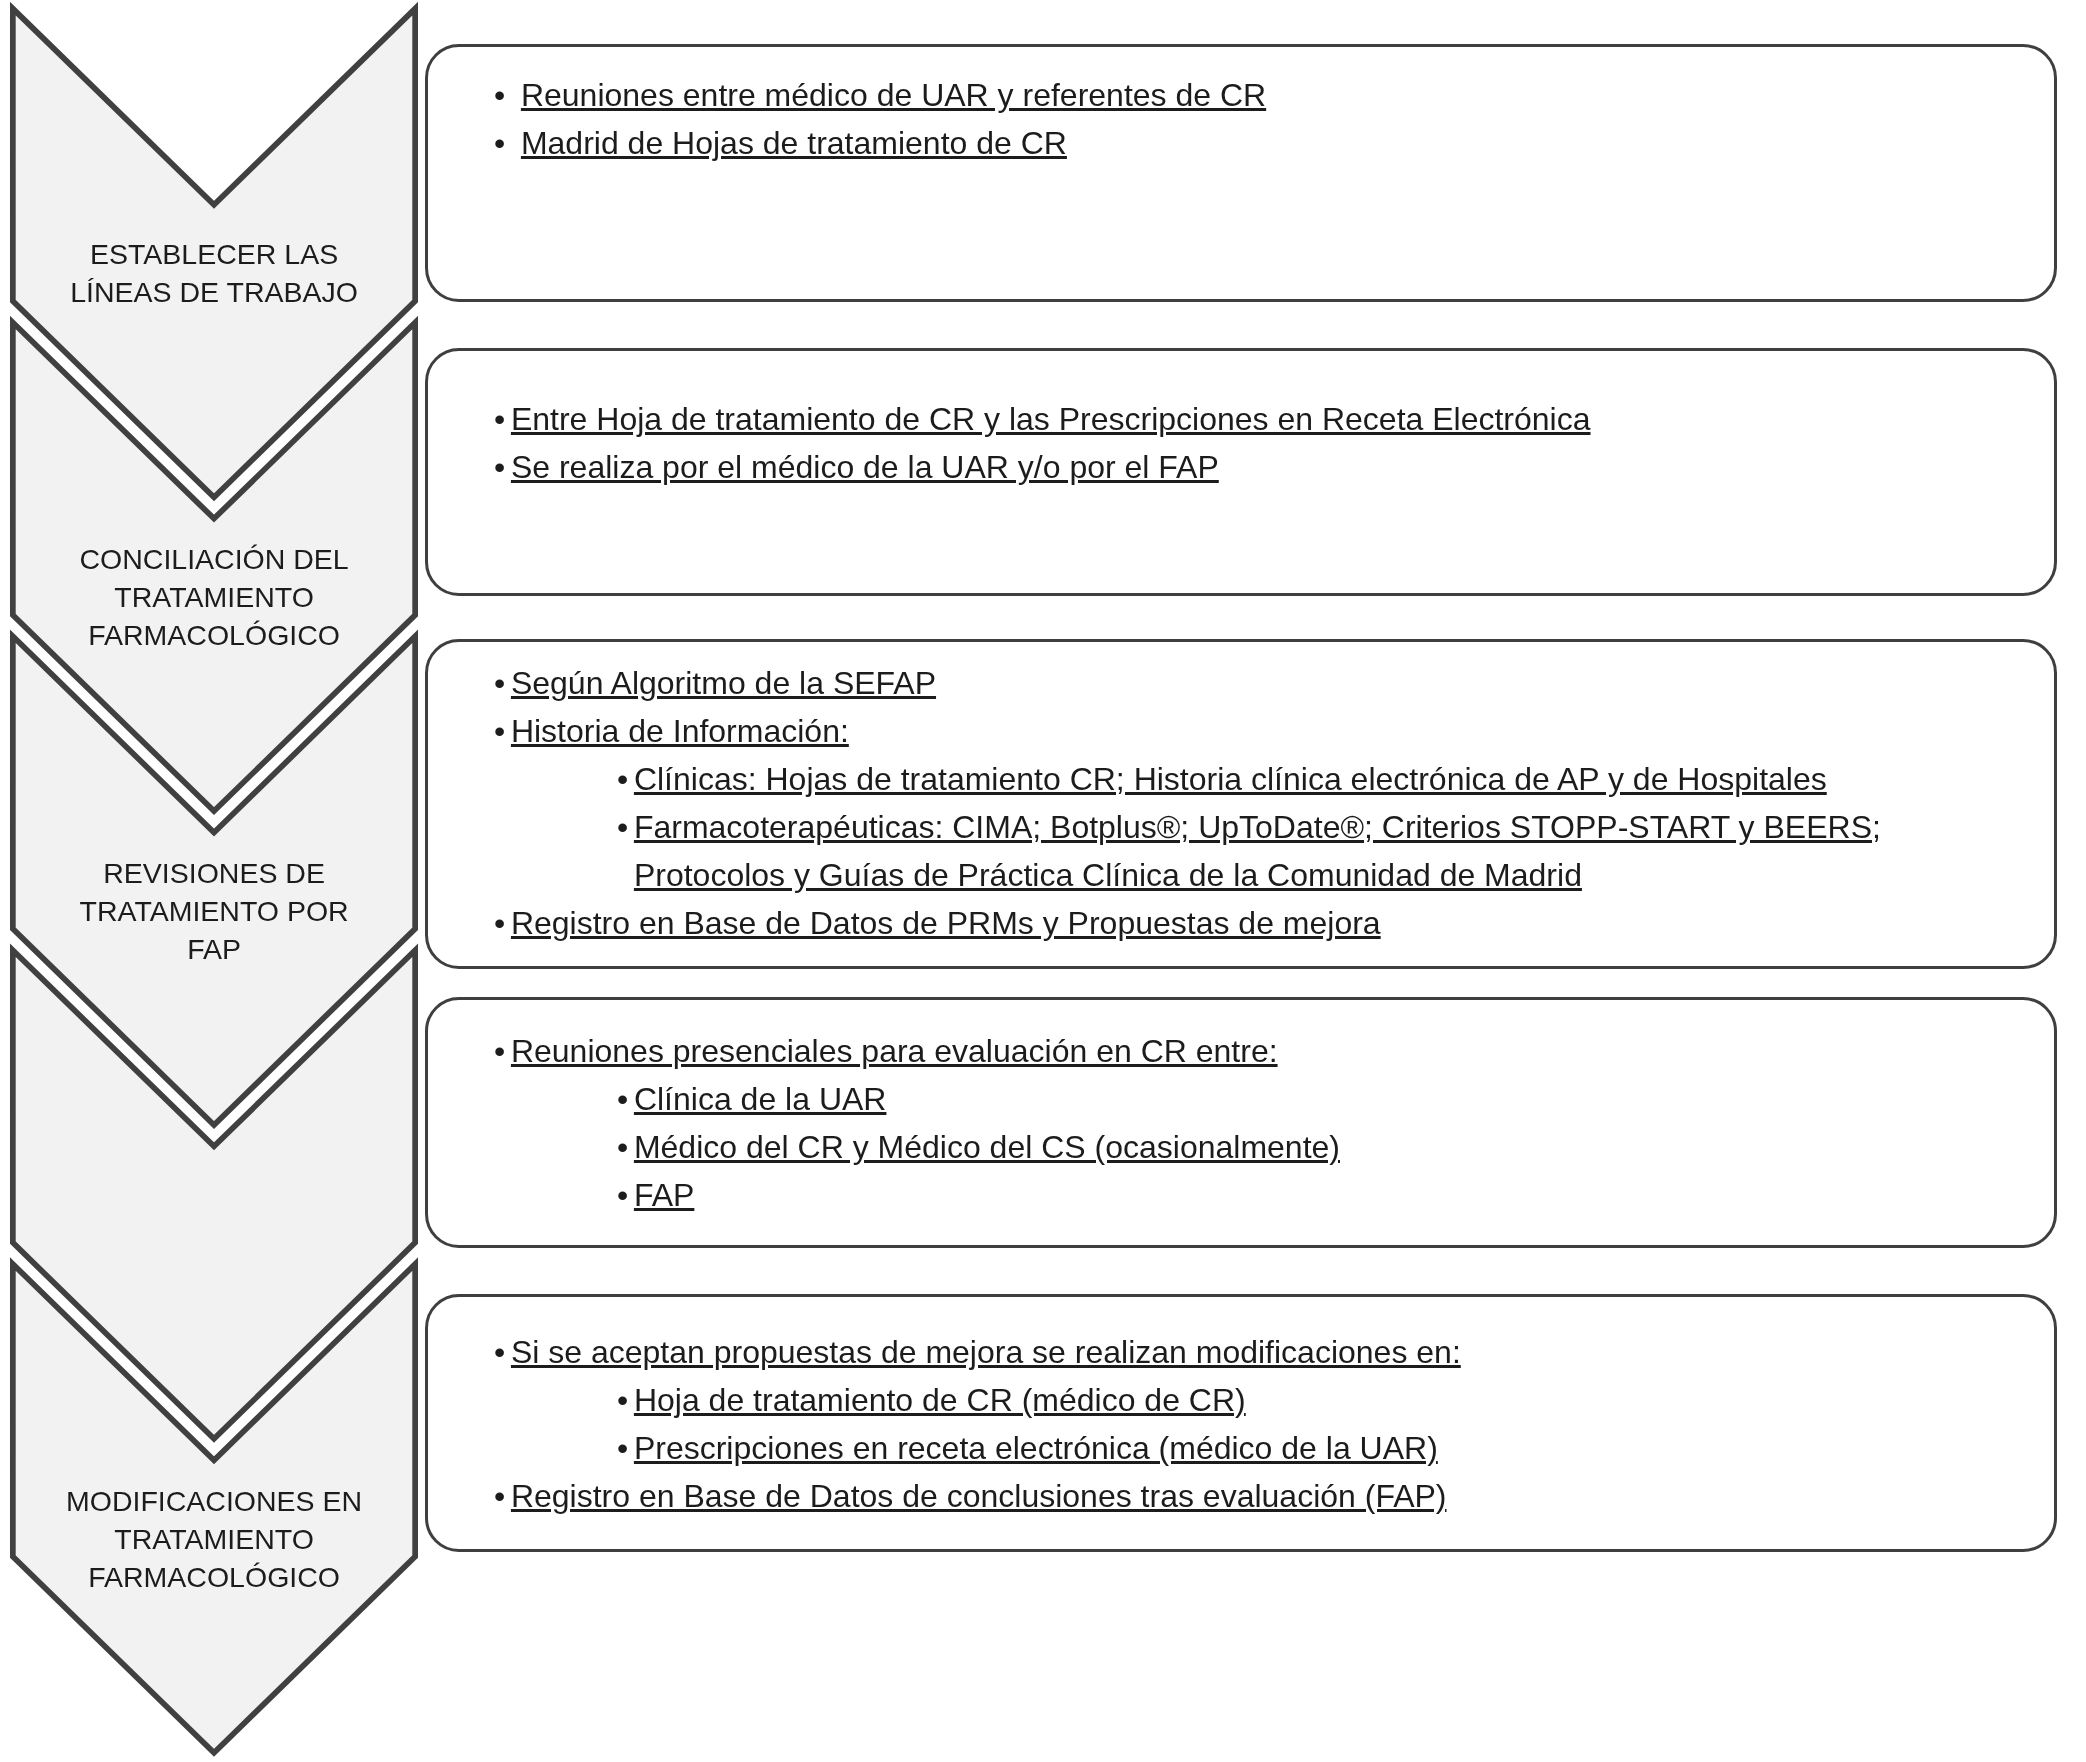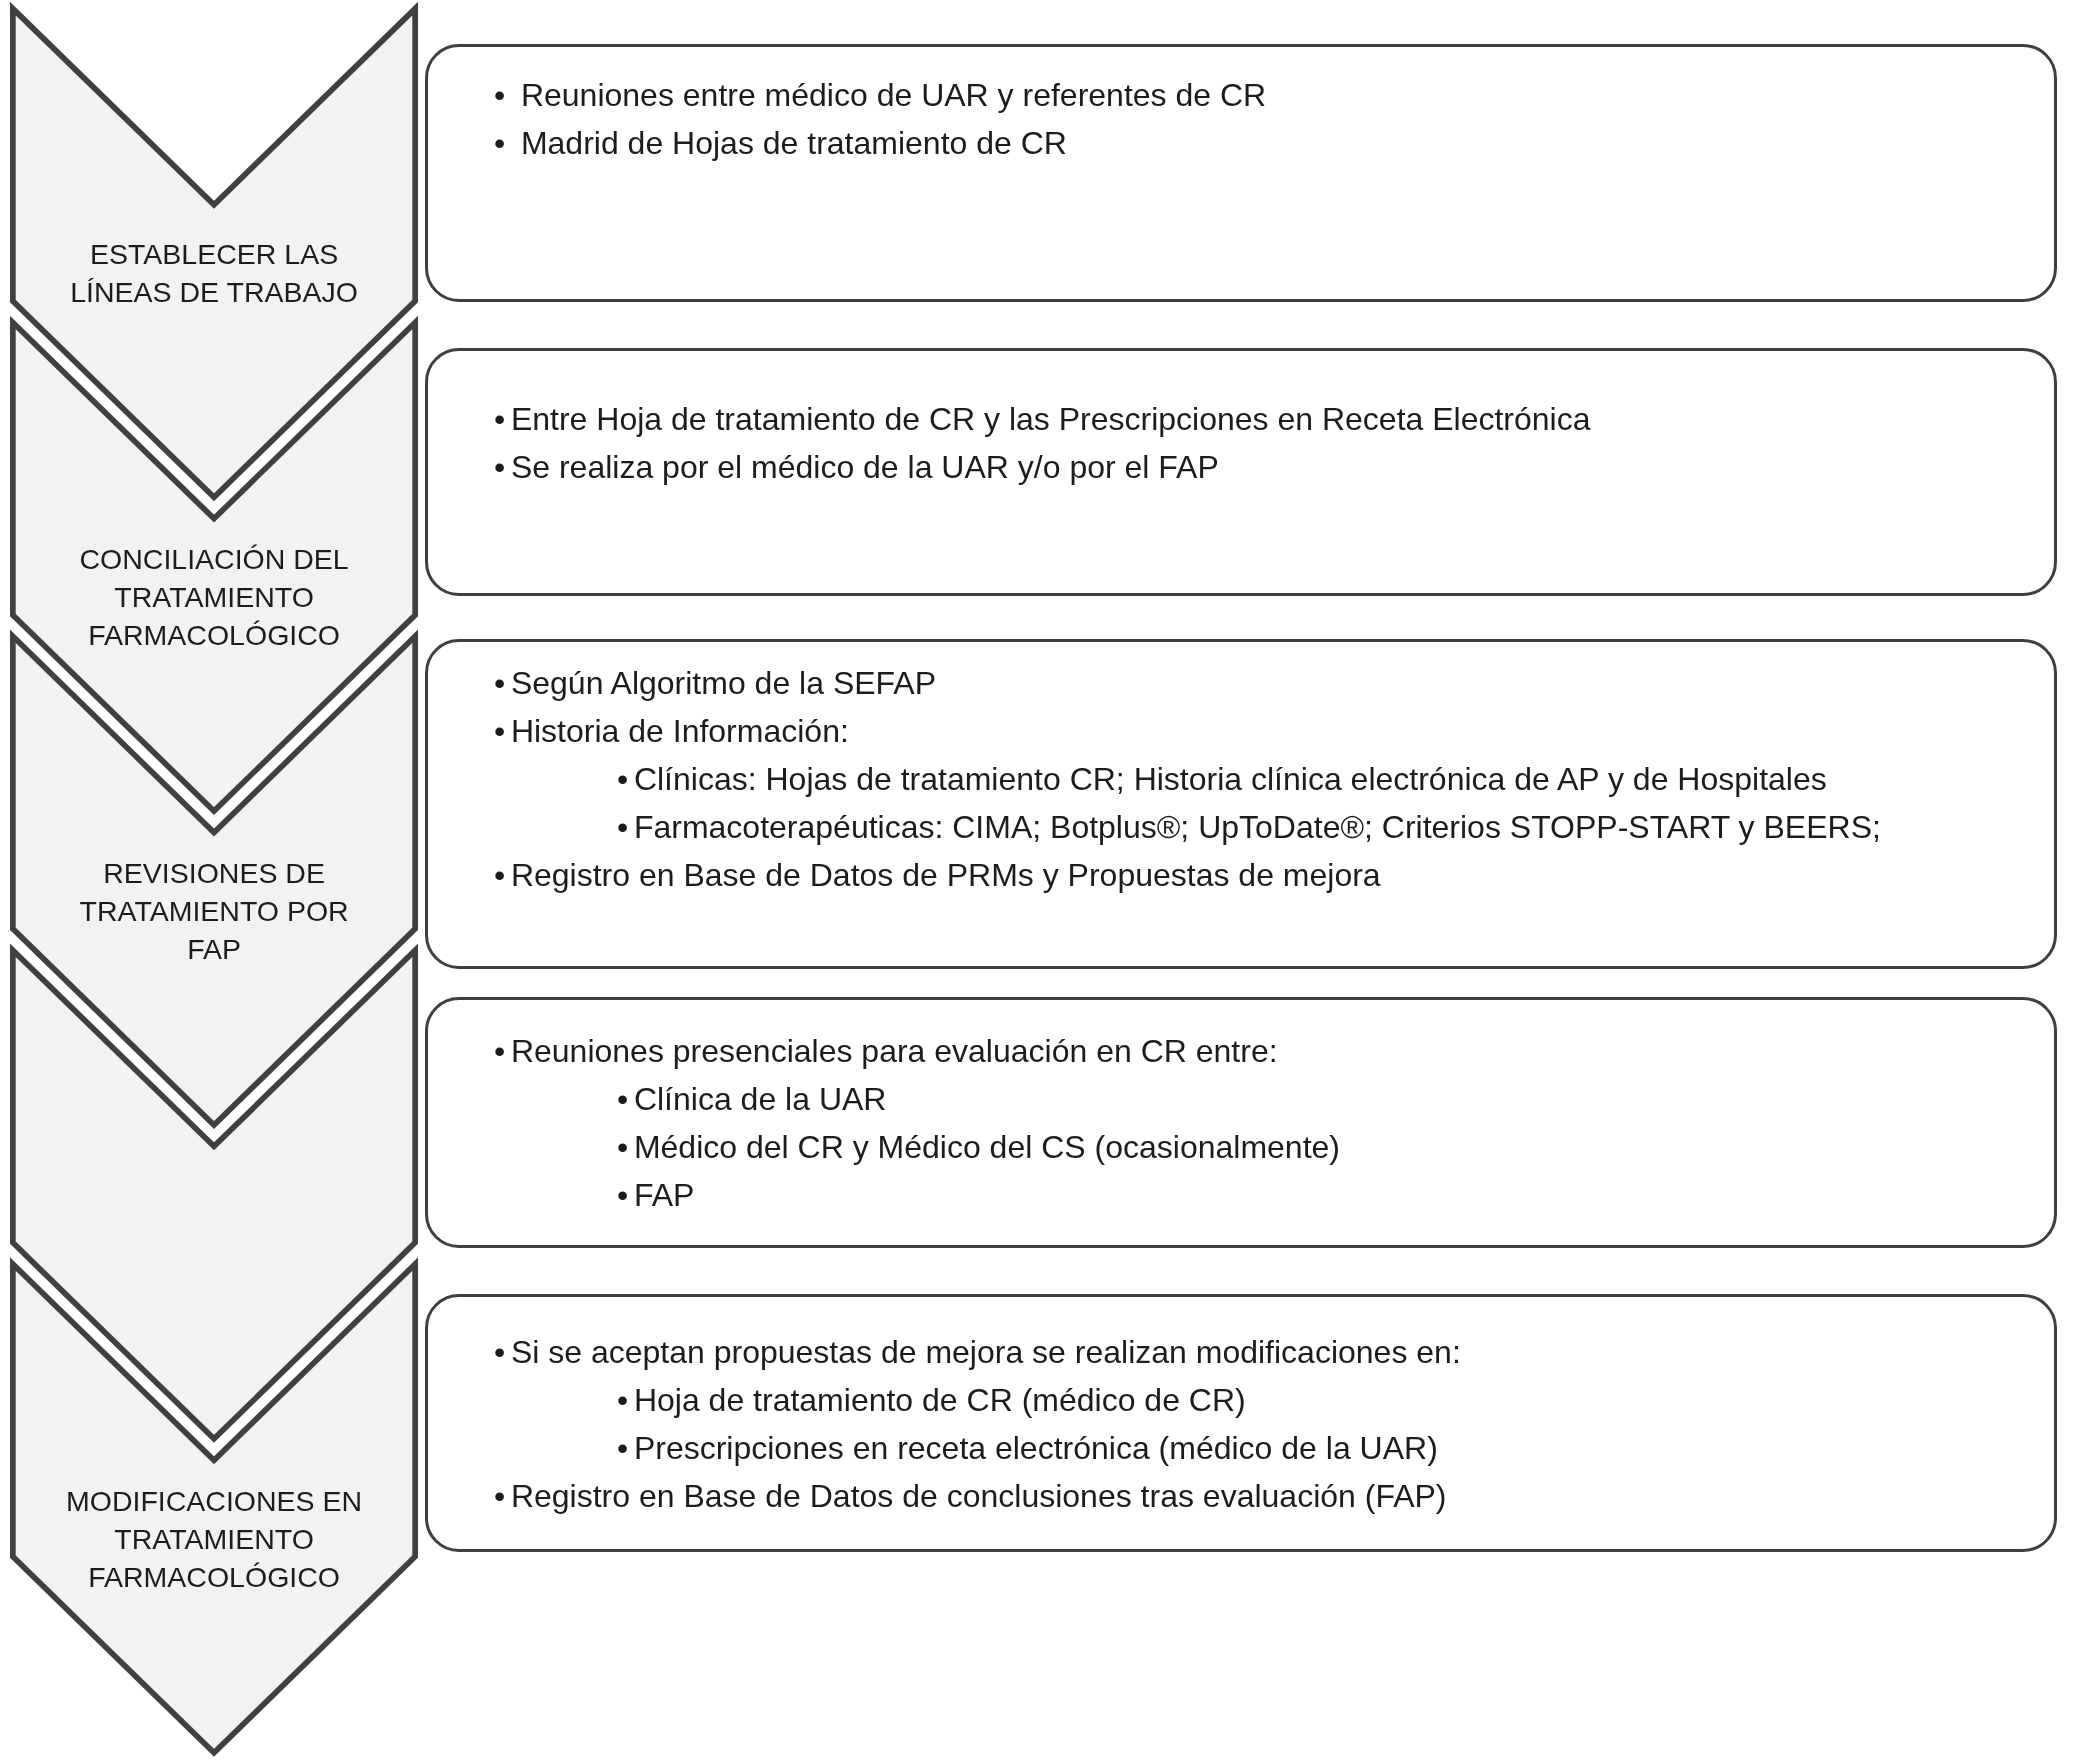--- a/index.html
+++ b/index.html
@@ -43,21 +43,21 @@
     display: flex;
     align-items: baseline;
     font-size: 32px;
     line-height: 48px;
     color: var(--text, #1c1c1c);
   }
   .bullet { flex: 0 0 auto; margin-right: 5.7px; }
   .gap-wide .bullet { margin-right: 15.7px; }
   .level-1 { margin-left: 123px; }
   .hidden-bullet { visibility: hidden; }
-  .bullet-text { flex: 1 1 auto; }
+  .bullet-text { flex: 1 1 auto; text-decoration: underline; }
 </style>
 </head>
 <body>
 
 <div class="canvas">
 
   <svg class="chevron-svg" width="428" height="1762" viewBox="0 0 600 2470">
     <path class="chevron-path" d="M 18 12 L 300 287 L 582 12 L 582 422 L 300 697 L 18 422 Z"></path>
     <path class="chevron-path" d="M 18 452 L 300 727 L 582 452 L 582 862 L 300 1137 L 18 862 Z"></path>
     <path class="chevron-path" d="M 18 892 L 300 1167 L 582 892 L 582 1302 L 300 1577 L 18 1302 Z"></path>
@@ -109,20 +109,24 @@
         <span class="bullet-text">Historia de Información:</span>
       </div>
       <div class="bullet-line level-1">
         <span class="bullet">•</span>
         <span class="bullet-text">Clínicas: Hojas de tratamiento CR; Historia clínica electrónica de AP y de Hospitales</span>
       </div>
       <div class="bullet-line level-1">
         <span class="bullet">•</span>
         <span class="bullet-text">Farmacoterapéuticas: CIMA; Botplus®; UpToDate®; Criterios STOPP-START y BEERS;</span>
       </div>
+      <div class="bullet-line level-1">
+        <span class="bullet hidden-bullet">•</span>
+        <span class="bullet-text">Protocolos y Guías de Práctica Clínica de la Comunidad de Madrid</span>
+      </div>
       <div class="bullet-line">
         <span class="bullet">•</span>
         <span class="bullet-text">Registro en Base de Datos de PRMs y Propuestas de mejora</span>
       </div>
     </div>
 
   <div class="detail-box" style="top:997px; height:251px; padding-top:27px">
       <div class="bullet-line">
         <span class="bullet">•</span>
         <span class="bullet-text">Reuniones presenciales para evaluación en CR entre:</span>

